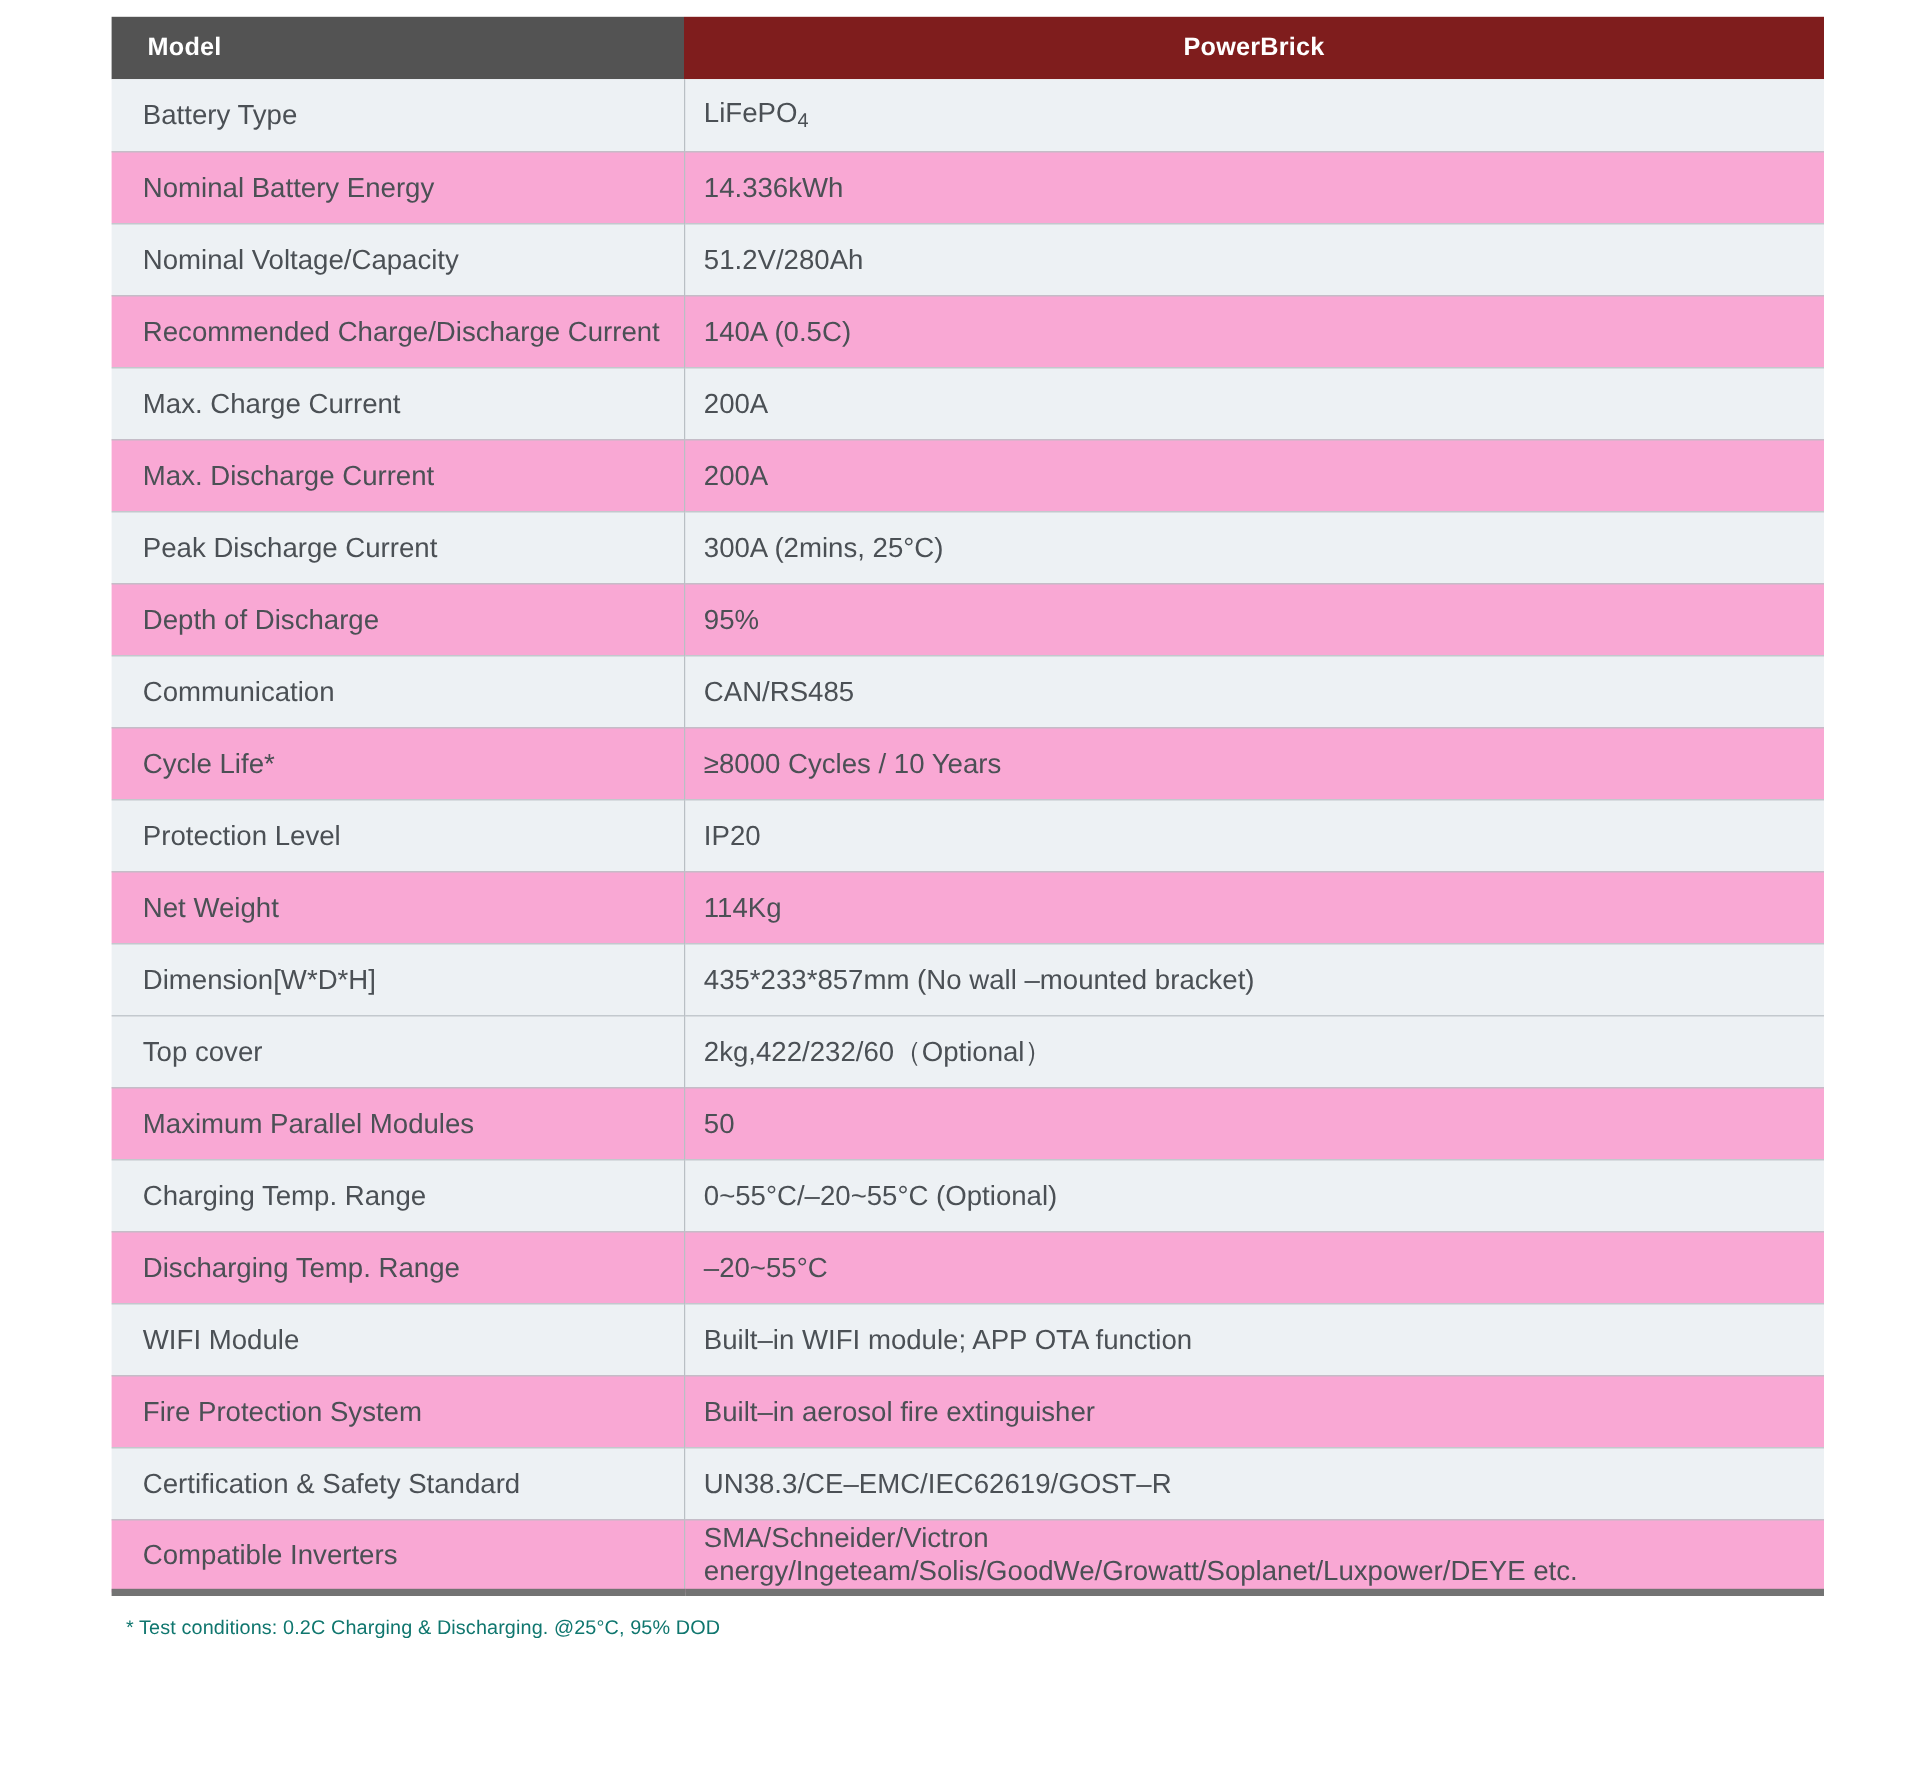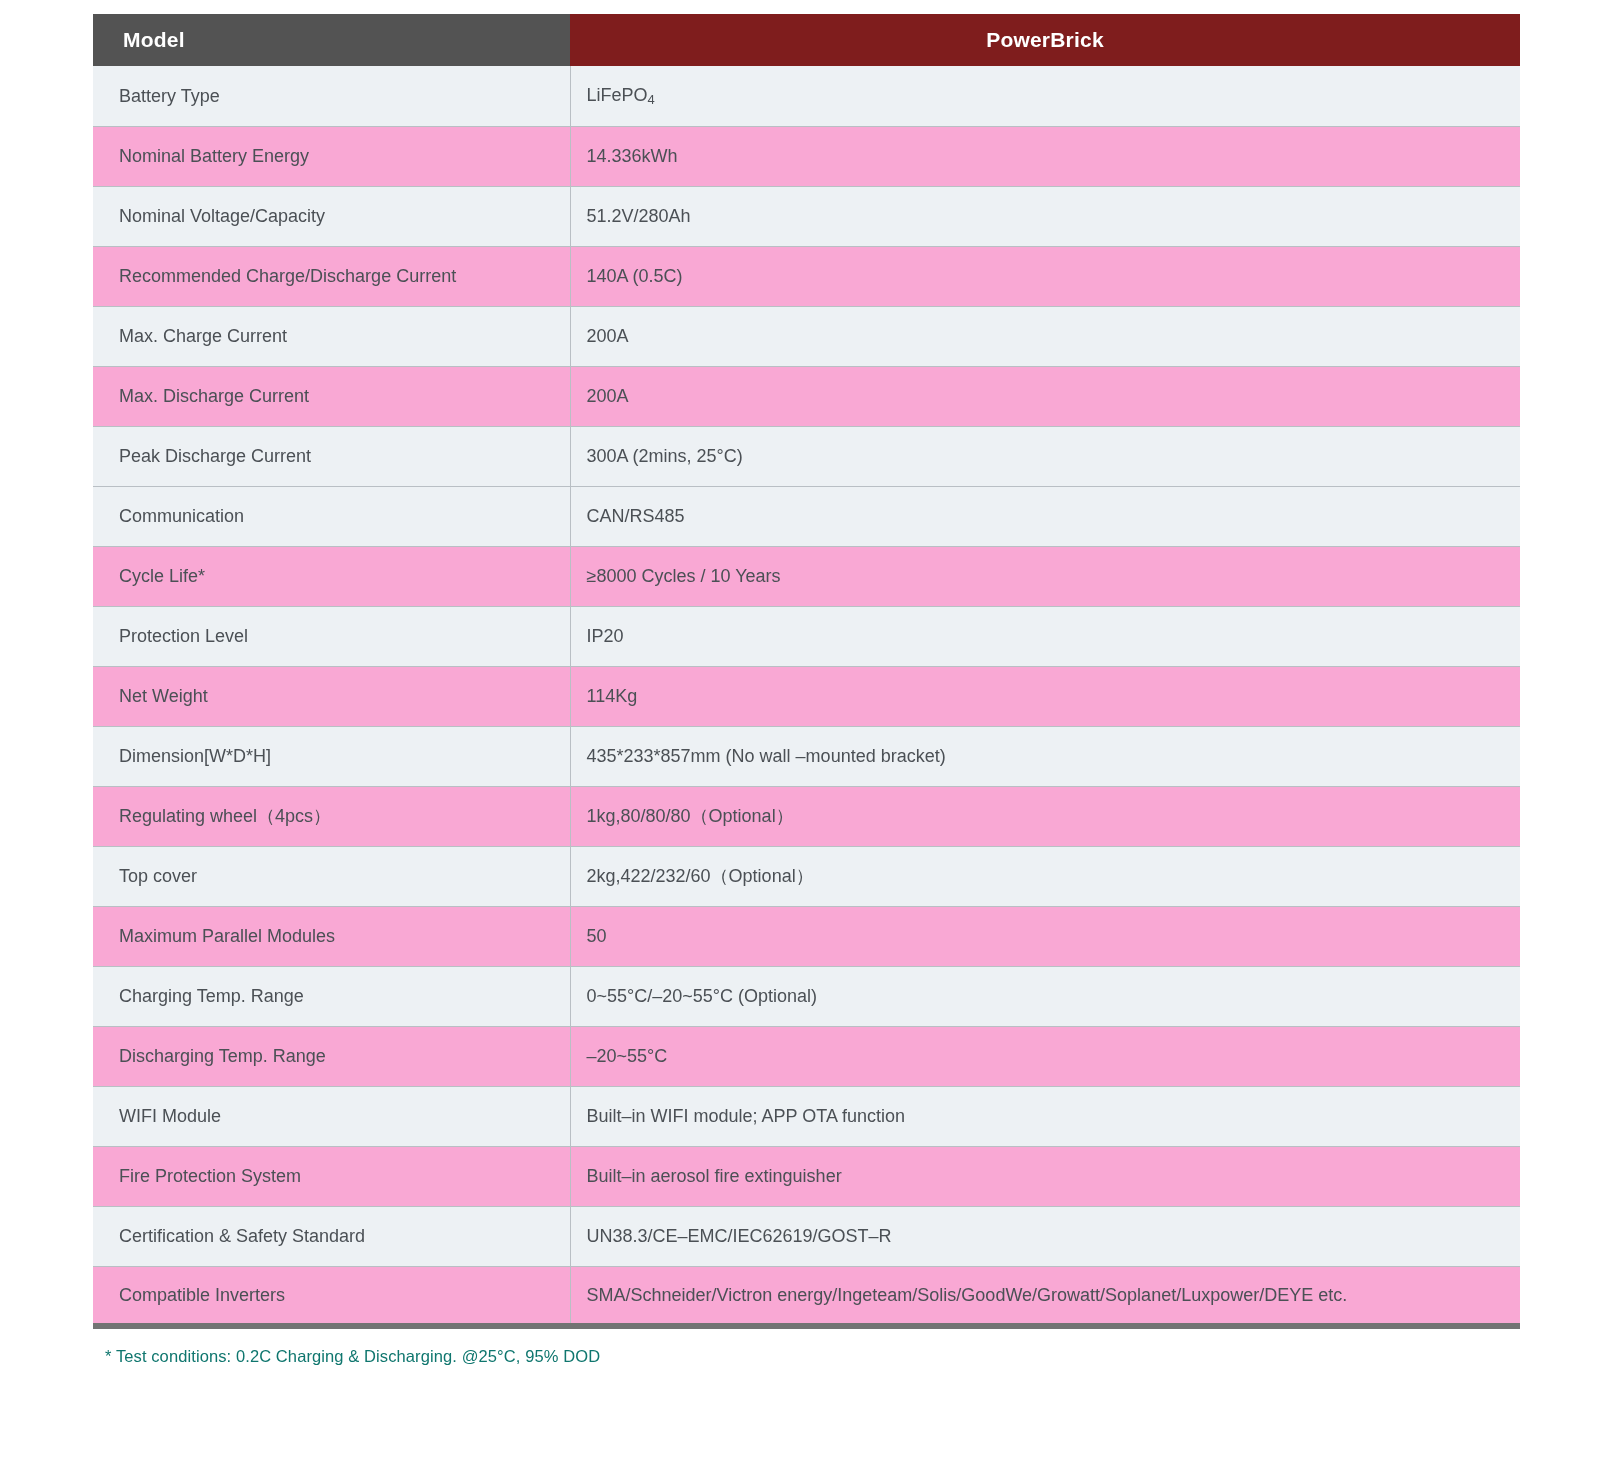--- a/index.html
+++ b/index.html
@@ -55,21 +55,21 @@
     height: 60px;
   }
   tbody tr.shaded td {
     background: #edf1f4;
   }
   tbody tr.plain td {
     background: #f9a8d4;
   }
   tbody td {
     padding: 0;
-    font-size: 18px;
+    font-size: 23px;
     color: #4b5055;
     font-weight: 400;
     border-bottom: 1px solid #b9bfc4;
     vertical-align: middle;
     line-height: 1.25;
   }
   tbody td.label {
     text-align: left;
     padding-left: 26px;
     border-right: 1px solid #b9bfc4;
@@ -131,44 +131,44 @@
           <td class="value">200A</td>
         </tr>
         <tr class="plain">
           <td class="label">Max. Discharge Current</td>
           <td class="value">200A</td>
         </tr>
         <tr class="shaded">
           <td class="label">Peak Discharge Current</td>
           <td class="value">300A (2mins, 25°C)</td>
         </tr>
+        <tr class="plain">
+          <td class="label">Depth of Discharge</td>
+          <td class="value">95%</td>
+        </tr>
         <tr class="shaded">
           <td class="label">Communication</td>
           <td class="value">CAN/RS485</td>
         </tr>
         <tr class="plain">
           <td class="label">Cycle Life*</td>
           <td class="value">≥8000 Cycles / 10 Years</td>
         </tr>
         <tr class="shaded">
           <td class="label">Protection Level</td>
           <td class="value">IP20</td>
         </tr>
         <tr class="plain">
           <td class="label">Net Weight</td>
           <td class="value">114Kg</td>
         </tr>
         <tr class="shaded">
           <td class="label">Dimension[W*D*H]</td>
           <td class="value">435*233*857mm (No wall –mounted bracket)</td>
         </tr>
-        <tr class="plain">
-          <td class="label">Regulating wheel（4pcs）</td>
-          <td class="value">1kg,80/80/80（Optional）</td>
-        </tr>
         <tr class="shaded">
           <td class="label">Top cover</td>
           <td class="value">2kg,422/232/60（Optional）</td>
         </tr>
         <tr class="plain">
           <td class="label">Maximum Parallel Modules</td>
           <td class="value">50</td>
         </tr>
         <tr class="shaded">
           <td class="label">Charging Temp. Range</td>

